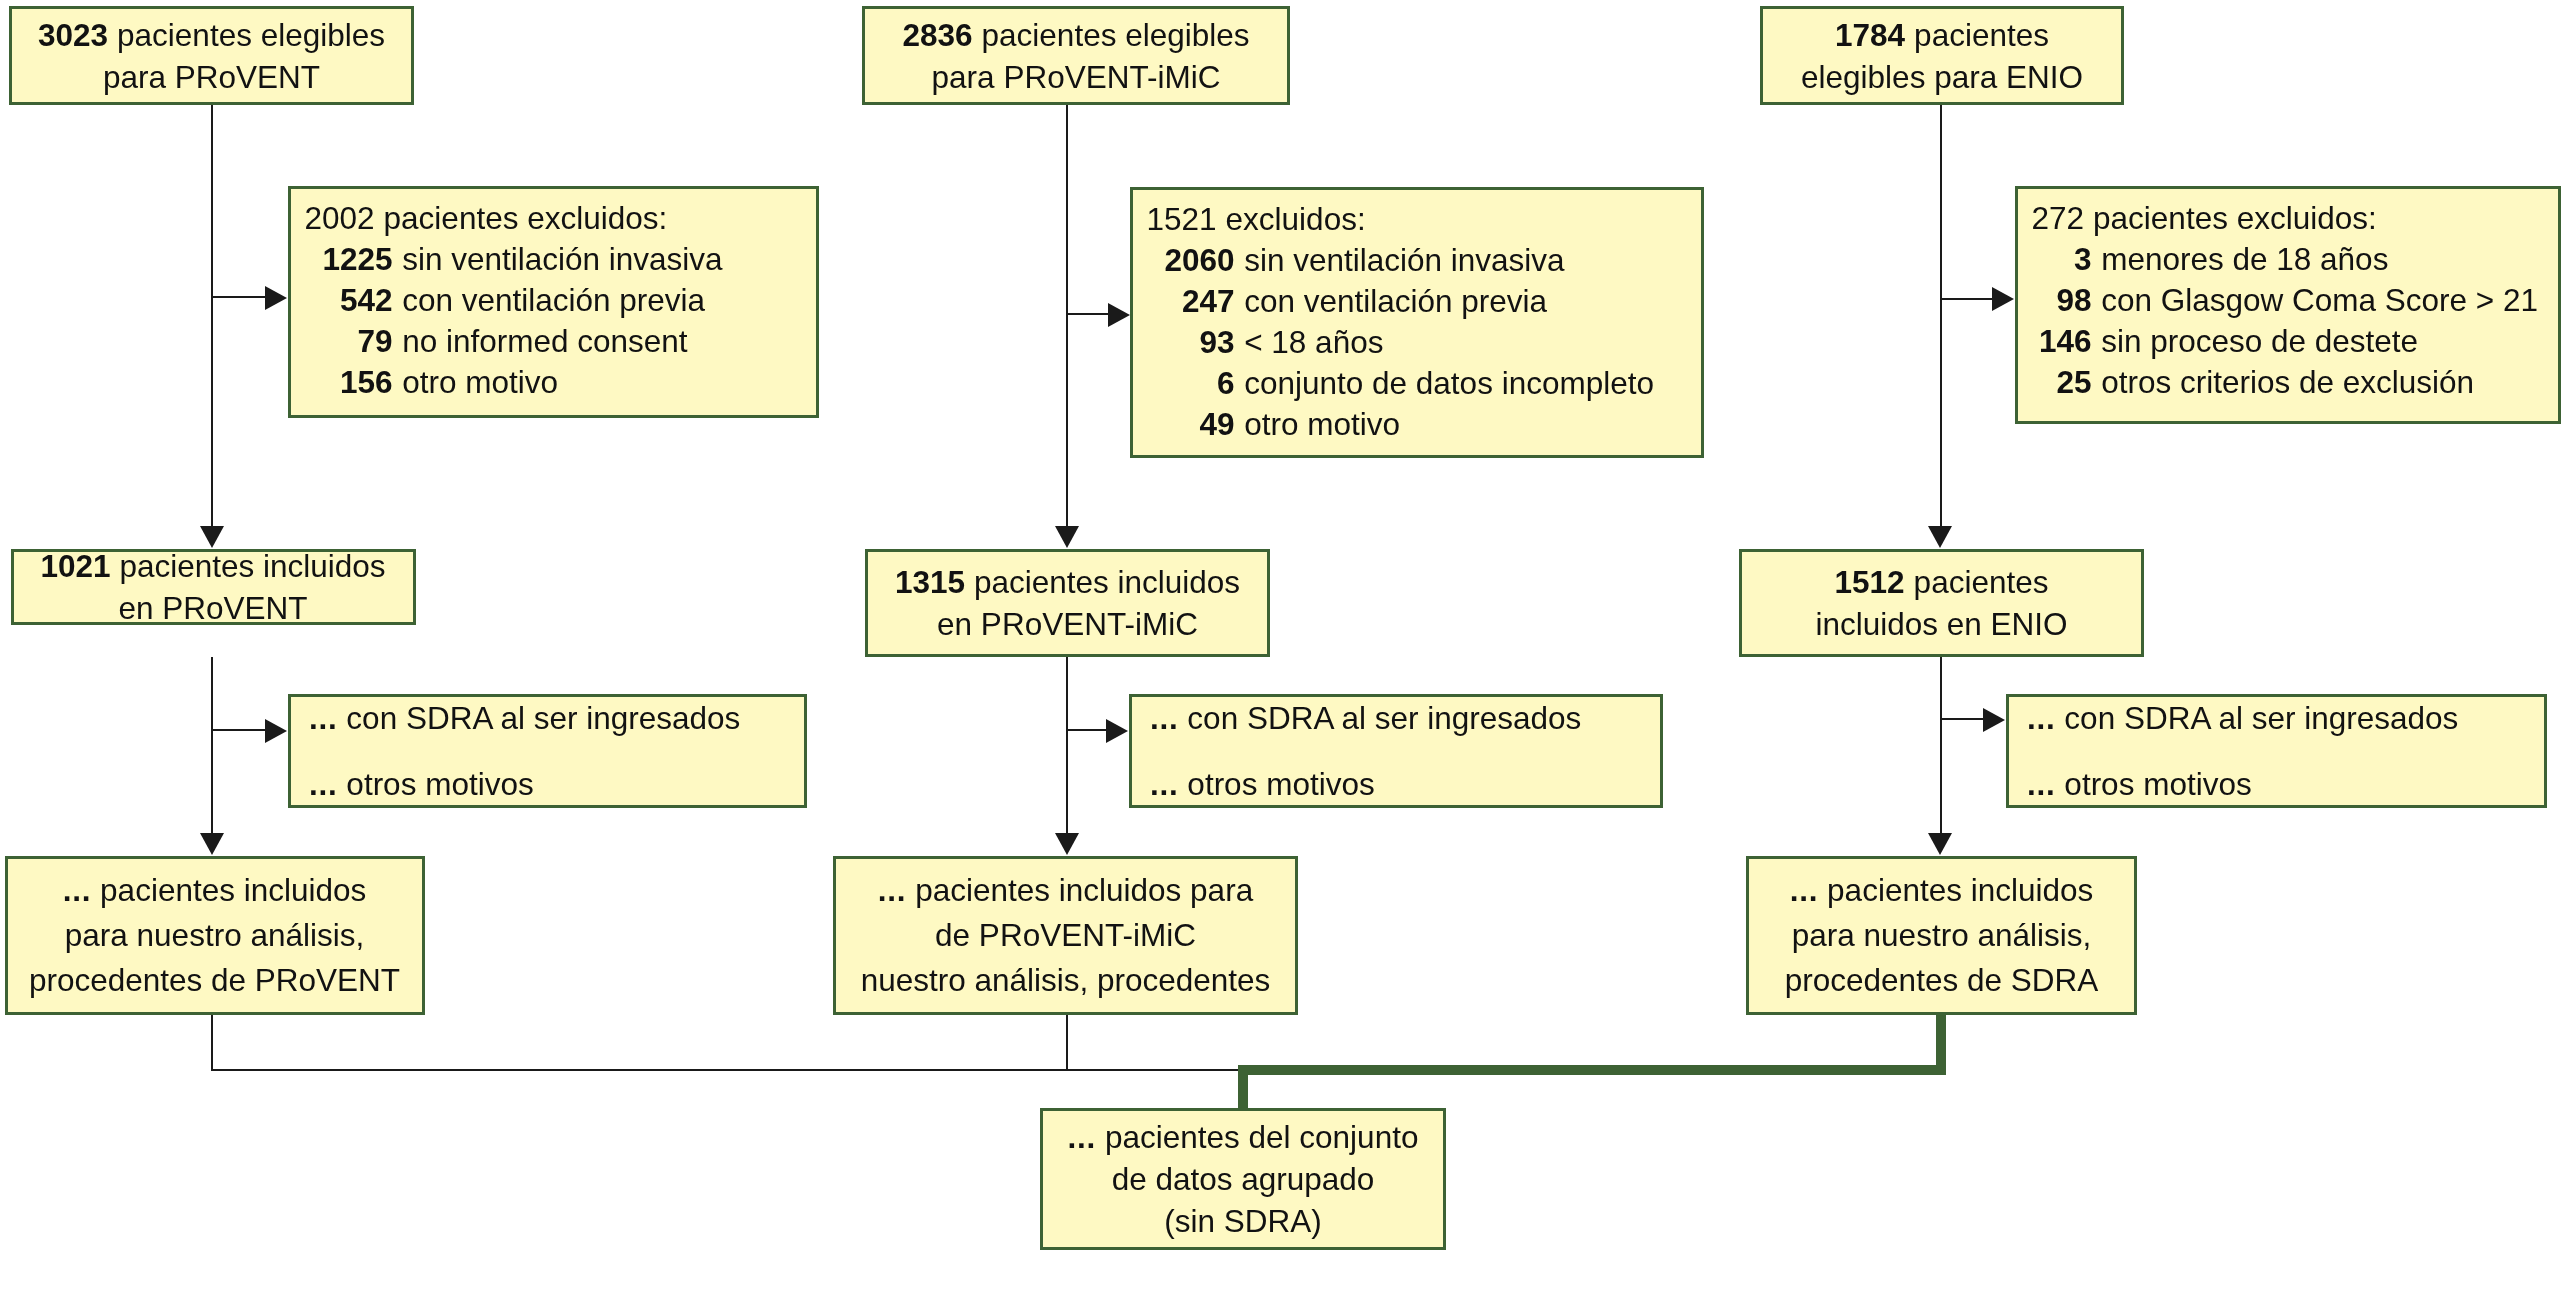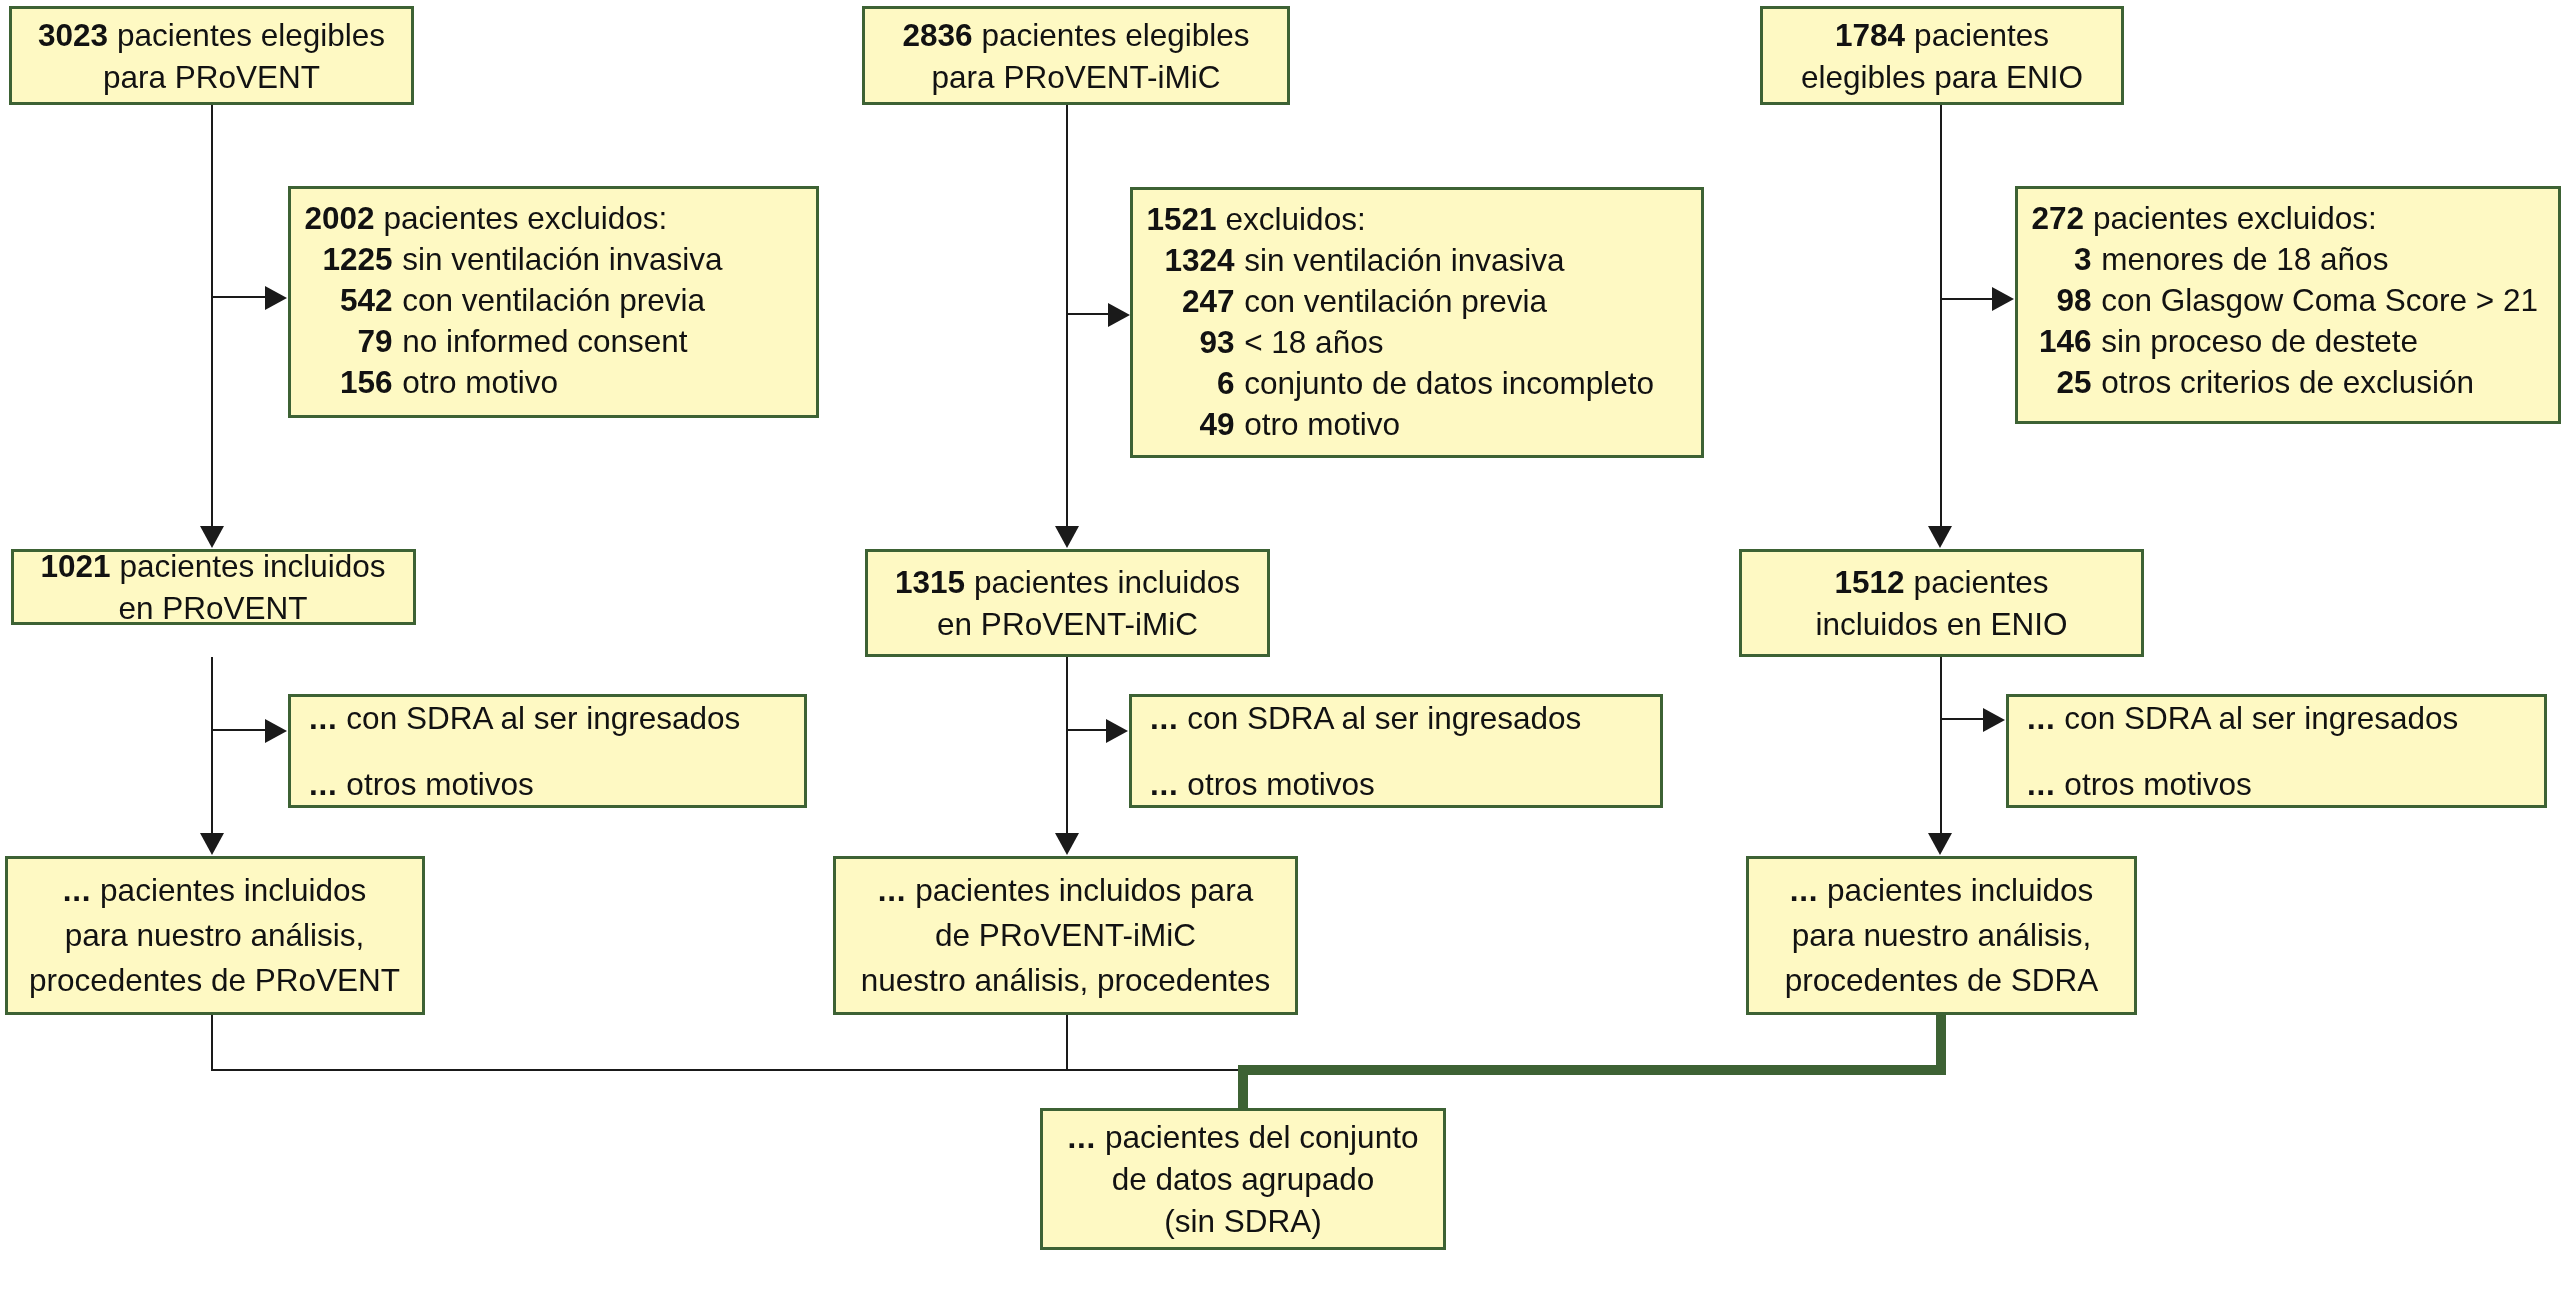--- a/index.html
+++ b/index.html
@@ -13,21 +13,21 @@
   .box{
     position:absolute;
     box-sizing:border-box;
     border:3.7px solid #3d6234;
     background:#fef9c3;
     line-height:42px;
   }
   .center{display:flex;flex-direction:column;justify-content:center;text-align:center;}
   .leftal{display:flex;flex-direction:column;justify-content:space-between;text-align:left;padding-left:18px;}
   .ex{padding:9px 10.5px 9px 13.5px;line-height:41px;}
-  .exhead b{font-weight:700;margin-right:9px;}
+  .exhead b{font-weight:400;margin-right:9px;}
   .exrow{display:flex;}
   .exrow .num{font-weight:700;min-width:88px;text-align:right;flex:0 0 auto;}
   .exrow .num.narrow{min-width:60px;}
   .exrow .txt{margin-left:9.7px;}
   b.n{font-weight:700;margin-right:9px;}
   b.dots{font-weight:700;margin-right:9px;letter-spacing:0.7px;}
   .vl{position:absolute;width:2.2px;background:#1a1a1a;}
   .hl{position:absolute;height:2.2px;background:#1a1a1a;}
   .vlg{position:absolute;width:9.7px;background:#3d6234;}
   .hlg{position:absolute;height:9.7px;background:#3d6234;}
@@ -123,21 +123,21 @@
 </div>
 
 <div class="box center" style="left:862px;top:6px;width:428px;height:99px">
   <div><b class="n">2836</b><span>pacientes elegibles</span></div>
   <div>para PRoVENT-iMiC</div>
 </div>
 
 <div class="box ex" style="left:1130px;top:187px;width:574px;height:271px">
   <div class="exhead"><b>1521</b><span>excluidos:</span></div>
   <div class="exrow">
-      <span class="num">1324</span>
+      <span class="num">2060</span>
       <span class="txt">sin ventilación invasiva</span>
     </div>
   <div class="exrow">
       <span class="num">247</span>
       <span class="txt">con ventilación previa</span>
     </div>
   <div class="exrow">
       <span class="num">93</span>
       <span class="txt">&lt; 18 años</span>
     </div>

